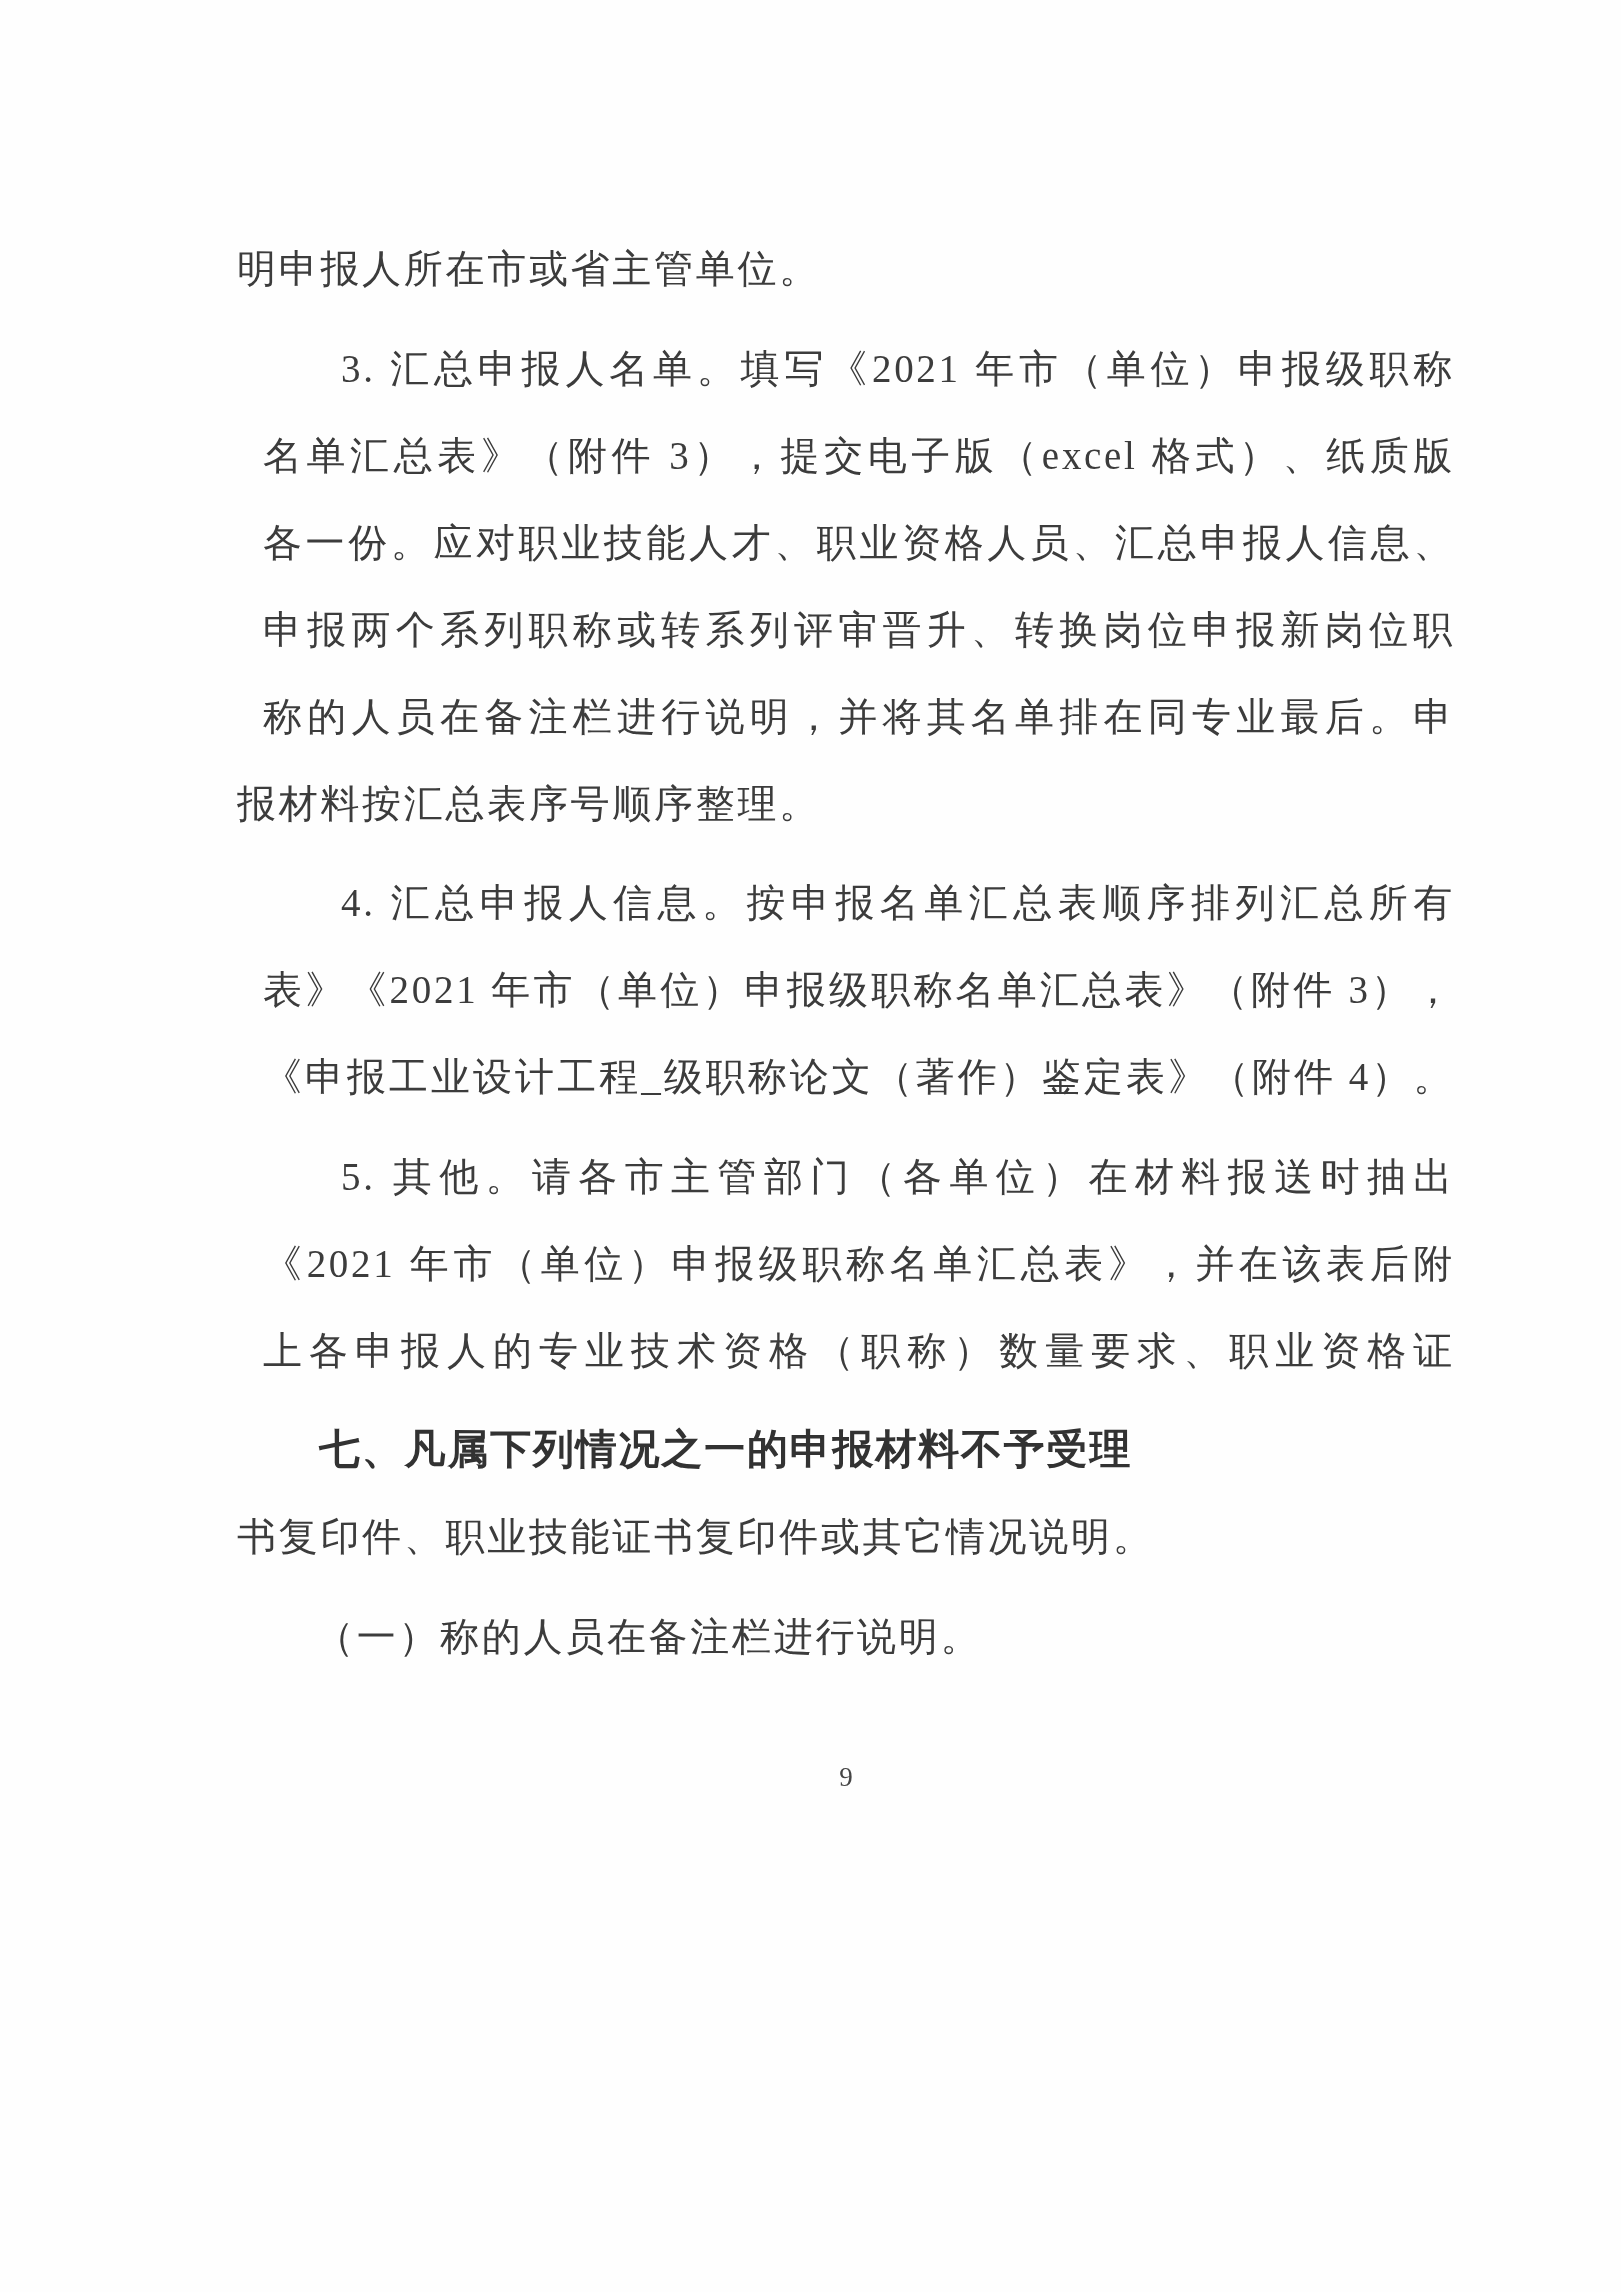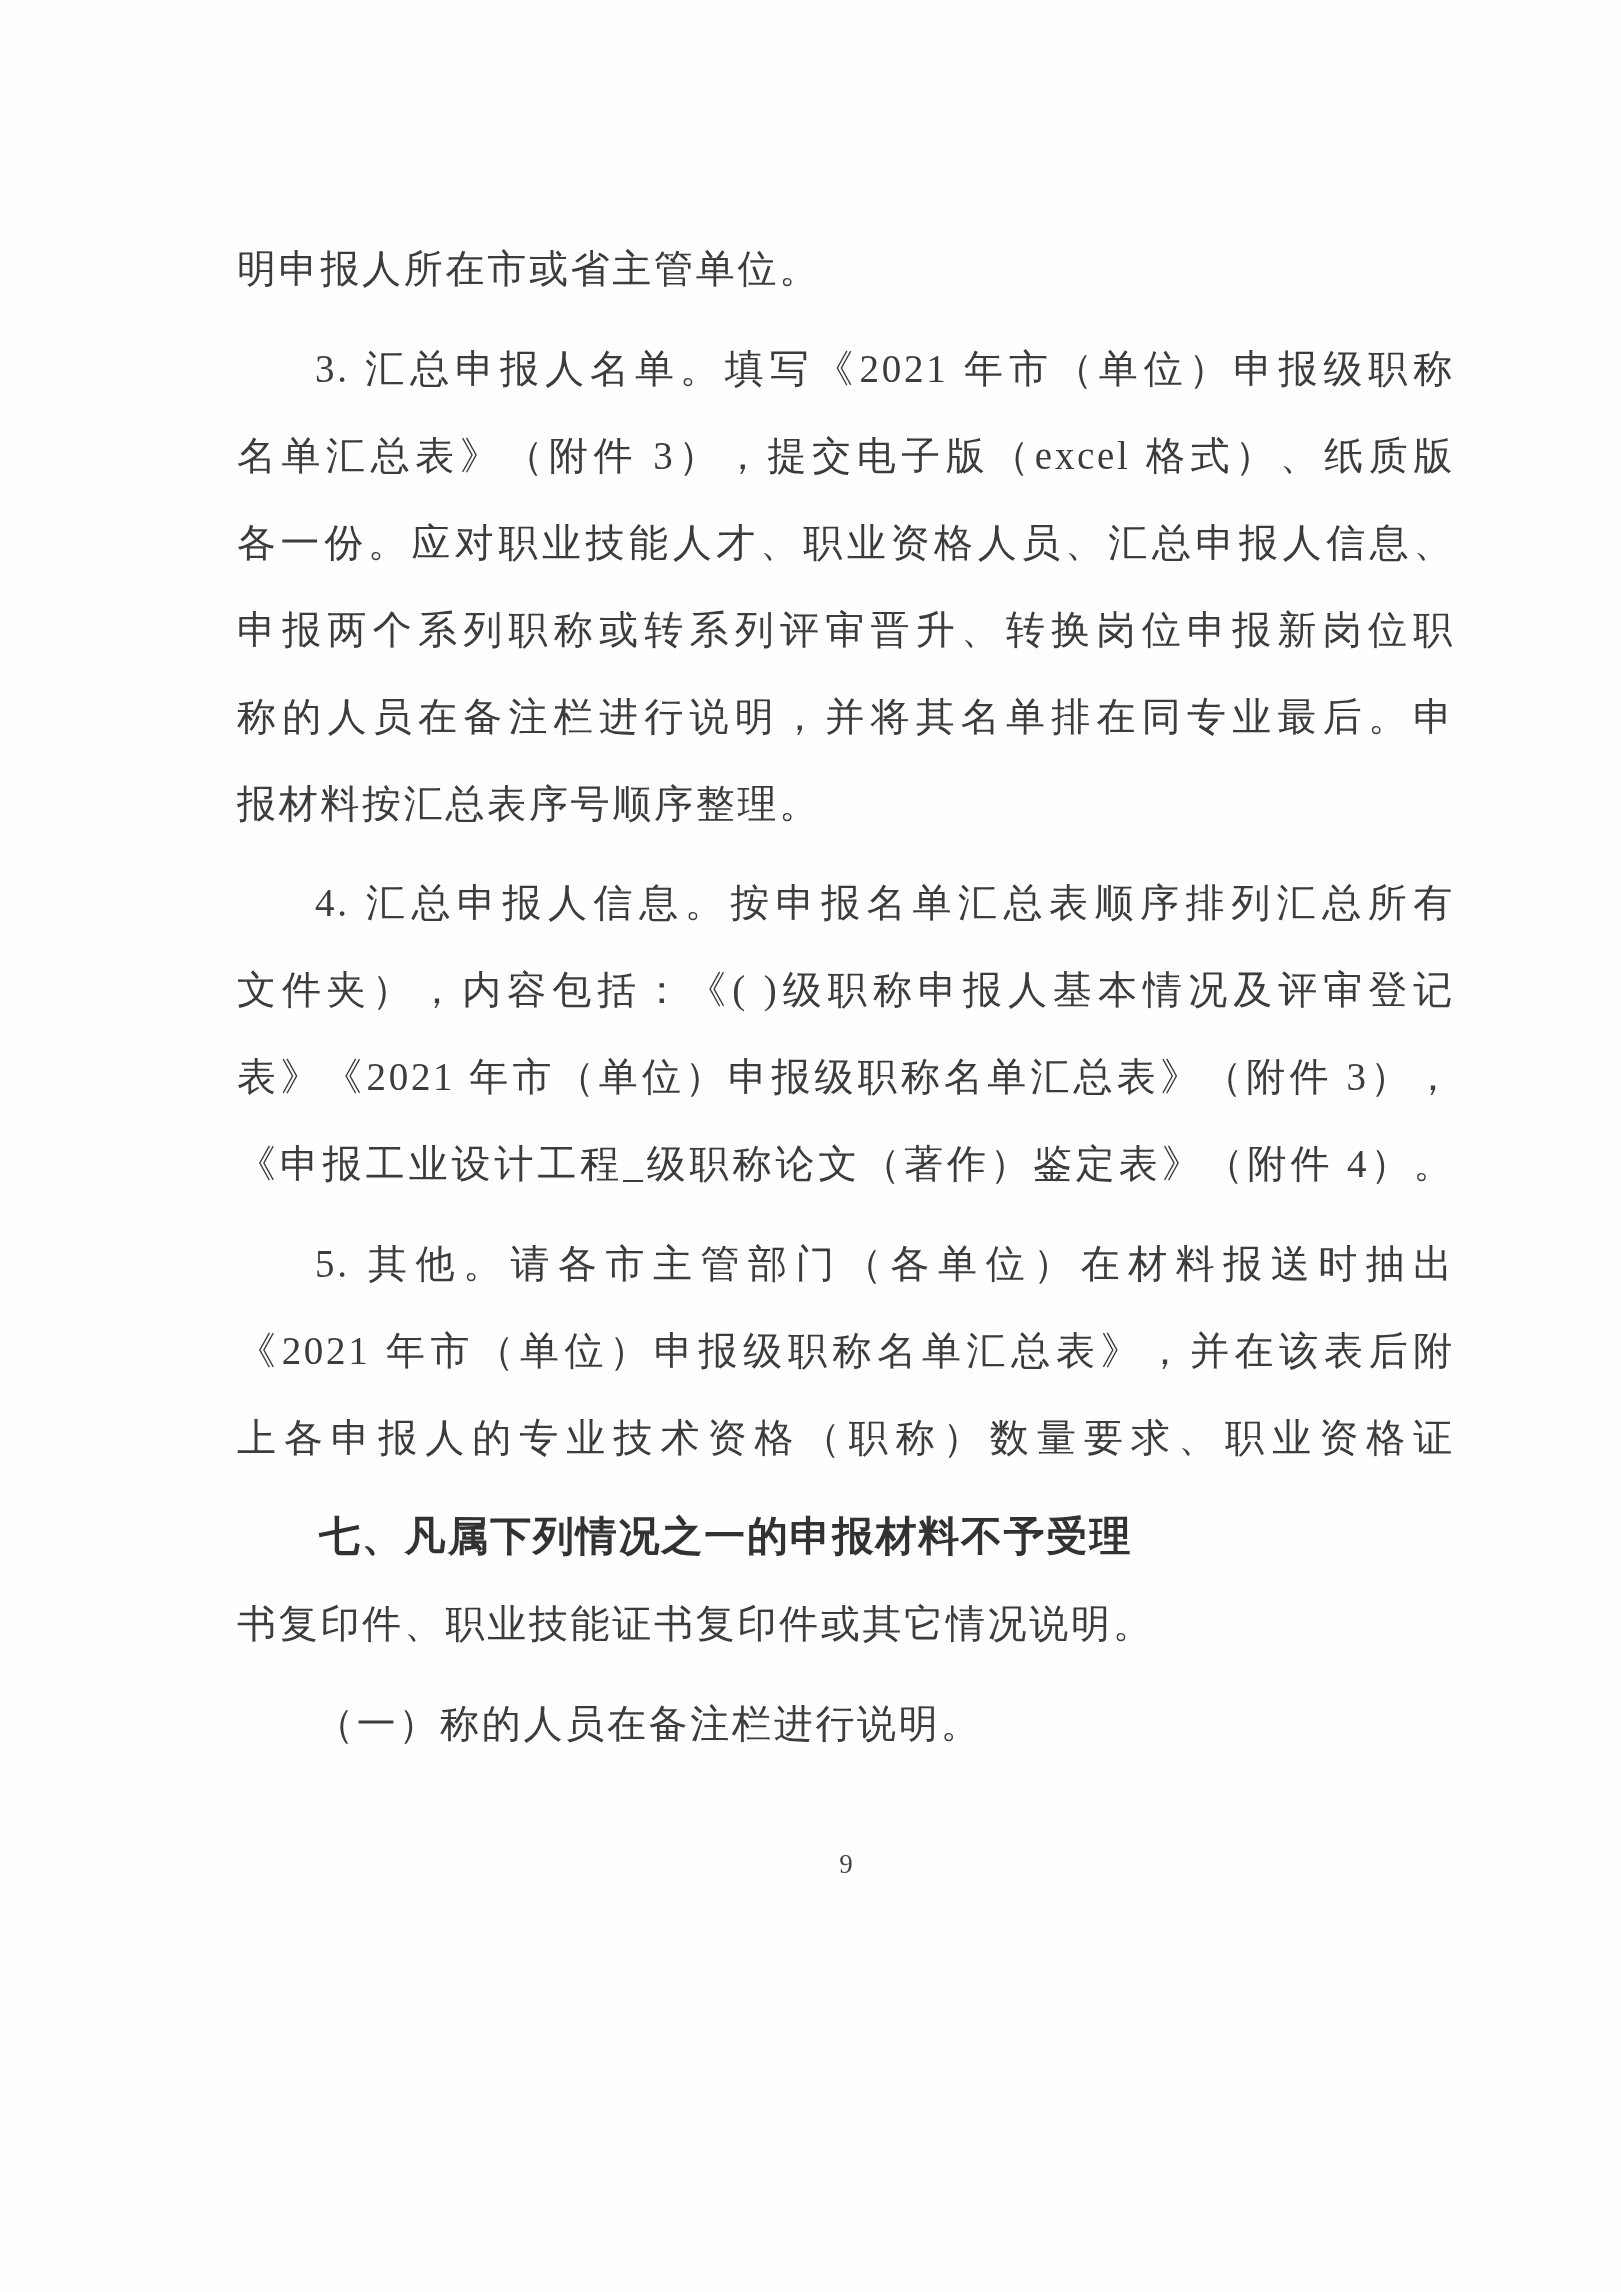--- a/index.html
+++ b/index.html
@@ -27,20 +27,21 @@
     font-size: 39px;
     line-height: 87px;
     letter-spacing: 2.7px;
     color: #3c3c3c;
     white-space: normal;
   }
   .full {
     text-align: justify;
     text-align-last: justify;
     text-justify: inter-character;
+    margin-left: 26px;
   }
   .last {
     text-align: center;
     text-align-last: left;
   }
   .indent {
     text-indent: 2em;
   }
   .para-start {
     margin-top: 12.5px;
@@ -70,21 +71,20 @@
     <p class="line last">明申报人所在市或省主管单位。</p>
 
     <p class="line full indent para-start">3. 汇总申报人名单。填写《2021 年市（单位）申报级职称</p>
     <p class="line full">名单汇总表》（附件 3），提交电子版（excel 格式）、纸质版</p>
     <p class="line full">各一份。应对职业技能人才、职业资格人员、汇总申报人信息、</p>
     <p class="line full">申报两个系列职称或转系列评审晋升、转换岗位申报新岗位职</p>
     <p class="line full">称的人员在备注栏进行说明，并将其名单排在同专业最后。申</p>
     <p class="line last">报材料按汇总表序号顺序整理。</p>
 
     <p class="line full indent para-start">4. 汇总申报人信息。按申报名单汇总表顺序排列汇总所有</p>
-    <p class="line full">文件夹），内容包括：《( )级职称申报人基本情况及评审登记</p>
     <p class="line full">表》《2021 年市（单位）申报级职称名单汇总表》（附件 3），</p>
     <p class="line full">《申报工业设计工程_级职称论文（著作）鉴定表》（附件 4）。</p>
 
     <p class="line full indent para-start">5. 其他。请各市主管部门（各单位）在材料报送时抽出</p>
     <p class="line full">《2021 年市（单位）申报级职称名单汇总表》，并在该表后附</p>
     <p class="line full">上各申报人的专业技术资格（职称）数量要求、职业资格证</p>
     <p class="line heading last indent para-start">七、凡属下列情况之一的申报材料不予受理</p>
 
     <p class="line last">书复印件、职业技能证书复印件或其它情况说明。</p>
 

